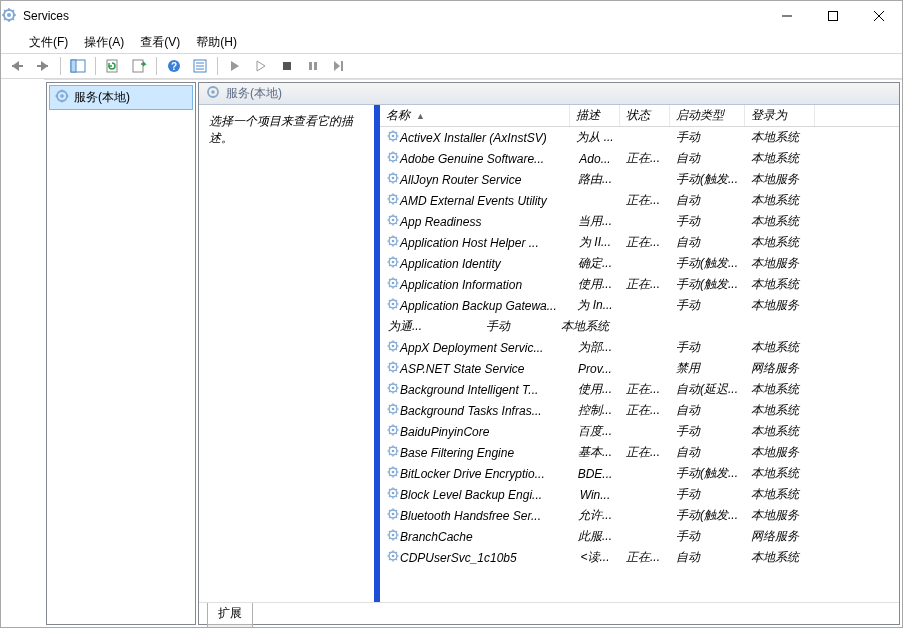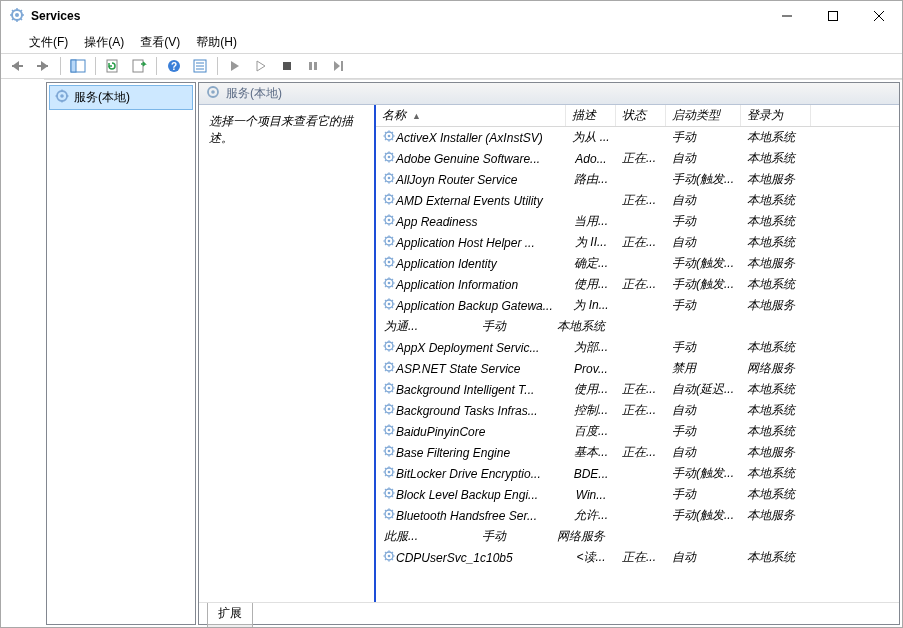--- a/index.html
+++ b/index.html
@@ -11,23 +11,22 @@
   width: 903px;
   height: 628px;
   display: flex;
   flex-direction: column;
   border: 1px solid #a8a8a8;
 }
 .titlebar {
   height: 30px;
   display: flex;
   align-items: center;
-  padding-left: 8px;
+  padding-left: 0;
   background: #fff;
-  font-weight: bold;
 }
 .titlebar .icon { margin-right: 6px; }
 .titlebar .title { flex: 1; font-size: 12px; }
 .titlebar .win-controls { display: flex; }
 .titlebar .win-btn {
   width: 46px; height: 30px;
   display: flex; align-items: center; justify-content: center;
   font-family: "Segoe UI Symbol", Arial;
 }
 .titlebar .win-btn svg { stroke: #000; stroke-width: 1; fill: none; }
@@ -104,21 +103,21 @@
 }
 .detail-panel {
   width: 175px;
   padding: 8px 10px;
   font-size: 12px;
 }
 .list-panel {
   flex: 1;
   display: flex;
   flex-direction: column;
-  border-left: 2px solid #1d4ed8;
+  border-left: 6px solid #1d4ed8;
   min-height: 0;
 }
 .list-header {
   display: flex;
   height: 22px;
   border-bottom: 1px solid #d8d8d8;
 }
 .list-header .col {
   padding: 3px 6px;
   border-right: 1px solid #e8e8e8;
@@ -765,20 +764,37 @@
                     </g>
                   </svg></span>
                 <span>Bluetooth Handsfree Ser...</span>
               </div>
               <div class="cell col-desc">允许...</div>
               <div class="cell col-status"></div>
               <div class="cell col-start">手动(触发...</div>
               <div class="cell col-logon">本地服务</div>
             </div>
             <div class="row">
+              <div class="cell col-name">
+                <span><svg class="svc-ico" width="14" height="14" viewBox="0 0 16 16">
+                    <circle cx="8" cy="8" r="4.5" fill="none" stroke="#7fa8d6" stroke-width="1.6"></circle>
+                    <circle cx="8" cy="8" r="1.5" fill="#7fa8d6"></circle>
+                    <g stroke="#7fa8d6" stroke-width="1.2">
+                      <line x1="8" y1="1.5" x2="8" y2="3.2"></line>
+                      <line x1="8" y1="12.8" x2="8" y2="14.5"></line>
+                      <line x1="1.5" y1="8" x2="3.2" y2="8"></line>
+                      <line x1="12.8" y1="8" x2="14.5" y2="8"></line>
+                      <line x1="3.4" y1="3.4" x2="4.6" y2="4.6"></line>
+                      <line x1="11.4" y1="11.4" x2="12.6" y2="12.6"></line>
+                      <line x1="3.4" y1="12.6" x2="4.6" y2="11.4"></line>
+                      <line x1="11.4" y1="4.6" x2="12.6" y2="3.4"></line>
+                    </g>
+                  </svg></span>
+                <span>BranchCache</span>
+              </div>
               <div class="cell col-desc">此服...</div>
               <div class="cell col-status"></div>
               <div class="cell col-start">手动</div>
               <div class="cell col-logon">网络服务</div>
             </div>
             <div class="row">
               <div class="cell col-name">
                 <span><svg class="svc-ico" width="14" height="14" viewBox="0 0 16 16">
                     <circle cx="8" cy="8" r="4.5" fill="none" stroke="#7fa8d6" stroke-width="1.6"></circle>
                     <circle cx="8" cy="8" r="1.5" fill="#7fa8d6"></circle>

